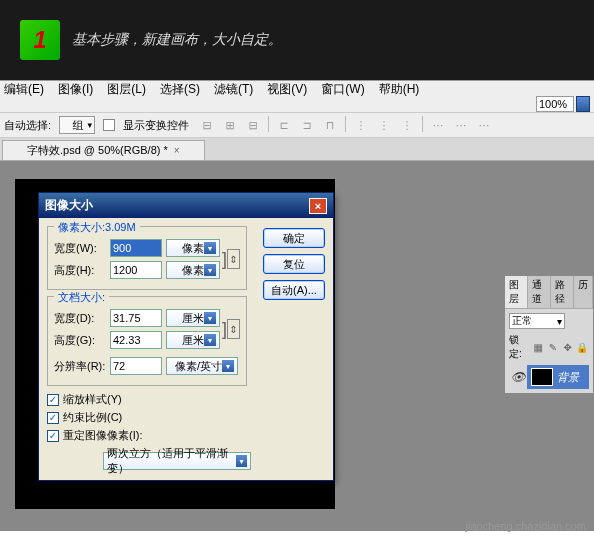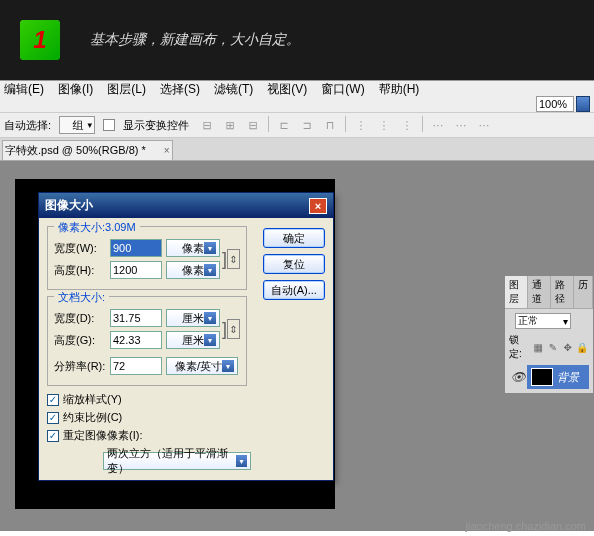--- a/index.html
+++ b/index.html
@@ -1,37 +1,37 @@
 <!DOCTYPE html>
 <html><head>
 <meta charset="utf-8">
 <style>
 * { box-sizing: border-box; margin: 0; padding: 0; }
 body { font-family: "Microsoft YaHei", SimSun, sans-serif; font-size: 12px; background: #fff; width: 594px; height: 536px; overflow: hidden; position: relative; }
 
 .top-banner { background: #1a1a1a; height: 80px; display: flex; align-items: center; padding: 0 20px; }
 .step-badge { width: 40px; height: 40px; background: linear-gradient(135deg, #3c0 0%, #0a0 100%); display: flex; align-items: center; justify-content: center; font-size: 24px; font-style: italic; font-weight: bold; color: #d00; border-radius: 3px; }
-.step-text { color: #ddd; margin-left: 30px; font-size: 14px; font-style: italic; }
+.step-text { color: #ddd; margin-left: 12px; font-size: 14px; font-style: italic; }
 
 .menu-bar { background: #eee; border-top: 1px solid #999; border-bottom: 1px solid #ccc; padding: 0 4px; display: flex; gap: 14px; font-size: 12px; }
 .menu-bar span { cursor: default; }
 .zoom-box { margin-left: auto; display: flex; align-items: flex-start; gap: 2px; margin-top: 15px; }
 .zoom-input { width: 38px; height: 16px; border: 1px solid #999; font-size: 11px; padding: 0 2px; background: #fff; }
 .zoom-dd { width: 14px; height: 16px; background: linear-gradient(#5a8cd6,#2c5aa0); border: 1px solid #1a3a6a; }
 
 .options-bar { background: #eee; border-bottom: 1px solid #ccc; padding: 3px 4px; display: flex; align-items: center; gap: 8px; font-size: 11px; }
 .opt-dd { width: 36px; height: 18px; border: 1px solid #999; background: #f8f8f8; display: inline-flex; align-items: center; justify-content: flex-end; padding: 0 2px; }
 .opt-dd::after { content: "▾"; font-size: 9px; }
 .opt-chk { width: 12px; height: 12px; border: 1px solid #888; background: #fff; display: inline-block; vertical-align: middle; }
 .tb-icons { display: flex; gap: 3px; }
 .tb-ico { width: 20px; height: 18px; border: 1px solid transparent; display: flex; align-items: center; justify-content: center; color: #999; font-size: 11px; }
 .tb-sep { width: 1px; height: 16px; background: #bbb; margin: 0 2px; }
 
 .tab-strip { background: #d8d8d8; border-bottom: 1px solid #aaa; padding: 2px 0 0 2px; display: flex; }
-.doc-tab { background: #eee; border: 1px solid #aaa; border-bottom: none; padding: 2px 2px; display: flex; align-items: center; gap: 18px; font-size: 11px; }
+.doc-tab { background: #eee; border: 1px solid #aaa; border-bottom: none; padding: 2px 24px; display: flex; align-items: center; gap: 6px; font-size: 11px; }
 .tab-close { font-size: 10px; color: #666; }
 
 .canvas-area { background: #888; height: 370px; position: relative; }
 .artboard { position: absolute; left: 15px; top: 18px; width: 320px; height: 330px; background: #000; }
 
 .dialog { position: absolute; left: 38px; top: 192px; width: 296px; background: #ece9d8; border: 1px solid #0a246a; box-shadow: 3px 3px 6px rgba(0,0,0,.3); }
 .dlg-title { background: linear-gradient(#3a6ea5,#0a246a); color: #fff; padding: 4px 6px; display: flex; justify-content: space-between; align-items: center; font-weight: bold; font-size: 12px; }
 .dlg-close { width: 18px; height: 16px; background: #d44828; border: 1px solid #fff; display: flex; align-items: center; justify-content: center; color: #fff; font-size: 11px; font-weight: bold; }
 .dlg-body { padding: 8px 8px 10px; position: relative; }
 
@@ -55,21 +55,21 @@
 .resample-dd .ar { width: 12px; height: 12px; background: linear-gradient(#5a8cd6,#2c5aa0); display: flex; align-items: center; justify-content: center; color: #fff; font-size: 8px; }
 
 .dlg-btns { position: absolute; right: 8px; top: 10px; display: flex; flex-direction: column; gap: 6px; }
 .dlg-btn { width: 62px; height: 20px; border: 1px solid #0046d5; background: linear-gradient(#fff,#d8e4f8); border-radius: 3px; font-size: 11px; display: flex; align-items: center; justify-content: center; box-shadow: 0 0 0 1px #afd2ff inset; }
 
 .panels { position: absolute; right: 0; top: 275px; width: 90px; background: #d8d8d8; border: 1px solid #888; }
 .pnl-tabs { display: flex; background: #c8c8c8; border-bottom: 1px solid #aaa; font-size: 10px; justify-content: flex-end; }
 .pnl-tab { padding: 2px 4px; border-right: 1px solid #aaa; }
 .pnl-tab.active { background: #e8e8e8; }
 .pnl-body { padding: 4px; }
-.blend-dd { width: 56px; height: 16px; border: 1px solid #999; background: #fff; font-size: 10px; display: flex; align-items: center; justify-content: space-between; padding: 0 2px; margin-bottom: 4px; margin-left: 6px; }
+.blend-dd { width: 56px; height: 16px; border: 1px solid #999; background: #fff; font-size: 10px; display: flex; align-items: center; justify-content: space-between; padding: 0 2px; margin-bottom: 4px; }
 .lock-row { display: flex; align-items: center; gap: 2px; font-size: 10px; margin-bottom: 4px; }
 .lock-row .ico { width: 14px; height: 14px; color: #666; display: flex; align-items: center; justify-content: center; }
 .layer-row { display: flex; align-items: center; background: #4a7ac8; color: #fff; height: 24px; font-size: 11px; font-style: italic; }
 .vis { width: 18px; height: 24px; background: #d8d8d8; color: #333; display: flex; align-items: center; justify-content: center; font-size: 12px; }
 .thumb { width: 22px; height: 18px; background: #000; border: 1px solid #fff; margin: 0 4px; }
 
 .watermark { position: absolute; right: 8px; bottom: 4px; font-size: 12px; color: #888; display: flex; align-items: center; gap: 16px; flex-direction: column; }
 .wm1 { font-size: 14px; color: #888; }
 .wm2 { font-size: 11px; color: #999; }
 </style>

